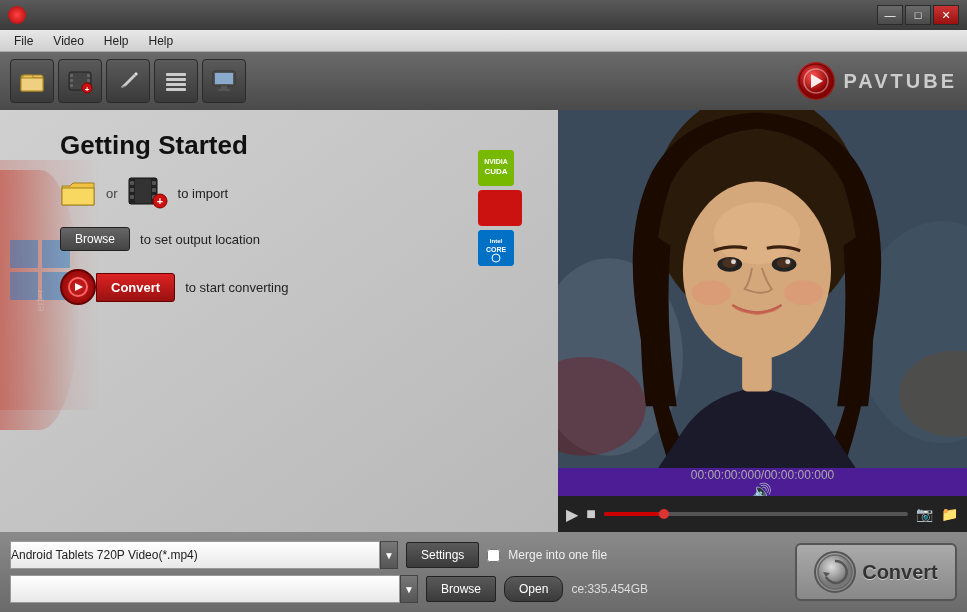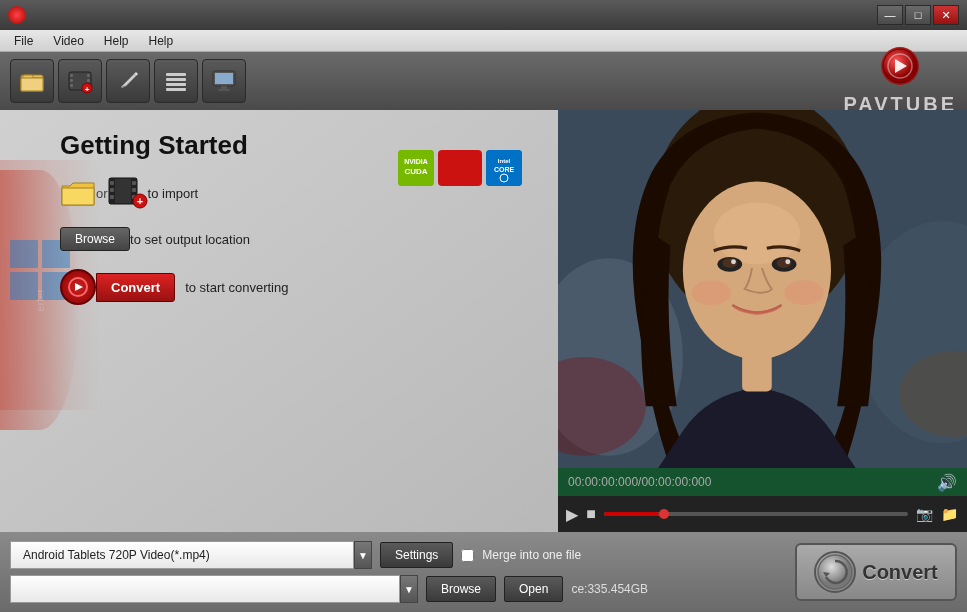--- a/index.html
+++ b/index.html
@@ -60,21 +60,20 @@
       border: 1px solid #2a2a2a;
       border-radius: 4px;
       display: flex; align-items: center; justify-content: center;
       cursor: pointer;
     }
     .toolbar-btn svg { width: 28px; height: 28px; }
     .pavtube-logo {
       display: flex; align-items: center; gap: 8px;
       color: #ccc; font-size: 18px; font-weight: bold;
       letter-spacing: 2px;
-      flex-direction: column;
     }
     .pavtube-logo-icon {
       width: 38px; height: 38px;
       background: radial-gradient(circle at 40% 40%, #cc2222, #881111);
       border-radius: 50%;
       display: flex; align-items: center; justify-content: center;
       position: relative;
       overflow: hidden;
     }
 
@@ -101,35 +100,35 @@
       background: linear-gradient(to right, #c0392b 0%, transparent 100%);
       opacity: 0.3;
       border-radius: 8px;
     }
     .getting-started-title {
       font-size: 26px; font-weight: bold; color: #111;
       margin-bottom: 16px;
     }
     .gpu-badges {
       position: absolute; top: 20px; right: 16px;
-      display: flex; gap: 4px;
+      display: flex; gap: 4px; flex-direction: column;
     }
     .gpu-badge {
       width: 36px; height: 36px;
       border-radius: 4px;
       display: flex; align-items: center; justify-content: center;
       font-size: 7px; font-weight: bold; color: #fff;
       text-align: center;
     }
     .badge-cuda { background: #76b900; }
     .badge-amd { background: #cc1111; padding-left: 44px; }
     .badge-intel { background: #0071c5; }
 
     .step-row {
-      display: flex; align-items: center; gap: 0; margin-bottom: 18px;
+      display: flex; align-items: center; gap: 10px; margin-bottom: 18px;
     }
     .step-text { color: #222; font-size: 13px; }
 
     .browse-btn {
       padding: 4px 14px;
       background: linear-gradient(to bottom, #666, #444);
       color: #fff;
       border: 1px solid #222;
       border-radius: 3px;
       font-size: 12px;
@@ -172,25 +171,26 @@
     
     .portrait-bg {
       width: 100%; height: 100%;
       background:
         radial-gradient(ellipse 60px 80px at 55% 35%, #D4A870 0%, transparent 70%),
         radial-gradient(ellipse 120px 160px at 55% 40%, #C49A6C 0%, #8B6914 50%, transparent 80%),
         linear-gradient(to bottom, #4a5a6a 0%, #6a7a8a 30%, #3a4a5a 60%, #2a3a4a 100%);
     }
     .video-time {
       height: 28px;
-      background: #14532d;
+      background: #4c1d95;
       color: #aaa;
       font-size: 12px;
       display: flex; align-items: center; padding: 0 10px;
       justify-content: space-between;
+      flex-direction: column;
     }
     .video-controls {
       height: 36px;
       background: #222;
       display: flex; align-items: center; padding: 0 8px; gap: 8px;
     }
     .ctrl-btn {
       color: #ccc; font-size: 16px; cursor: pointer; background: none; border: none;
     }
     .progress-bar {
@@ -208,24 +208,24 @@
       height: 80px;
       background: linear-gradient(to bottom, #8a8a8a, #6a6a6a);
       display: flex; flex-direction: column; justify-content: center;
       padding: 6px 10px;
       gap: 6px;
     }
     .bottom-row1 { display: flex; align-items: center; gap: 8px; }
     .bottom-row2 { display: flex; align-items: center; gap: 8px; }
     .format-select-wrap { position: relative; display: flex; align-items: center; }
     .format-select {
-      width: 344px; height: 28px;
+      width: 370px; height: 28px;
       background: linear-gradient(to bottom, #fff, #e8e8e8);
       border: 1px solid #999;
-      font-size: 12px; padding: 0 12px;
+      font-size: 12px; padding: 0 0;
       color: #222;
       appearance: none;
     }
     .select-arrow {
       width: 18px; height: 28px;
       background: linear-gradient(to bottom, #777, #555);
       border: 1px solid #444;
       display: flex; align-items: center; justify-content: center;
       color: #fff; font-size: 10px; cursor: pointer;
     }
@@ -255,21 +255,21 @@
     .browse-btn2 {
       padding: 5px 14px;
       background: linear-gradient(to bottom, #5a5a5a, #3a3a3a);
       color: #fff; border: 1px solid #222;
       font-size: 12px; cursor: pointer; border-radius: 2px;
     }
     .open-btn {
       padding: 5px 14px;
       background: linear-gradient(to bottom, #5a5a5a, #3a3a3a);
       color: #fff; border: 1px solid #222;
-      font-size: 12px; cursor: pointer; border-radius: 2px;
+      font-size: 12px; cursor: pointer; border-radius: 10px;
     }
     .size-text { color: #ddd; font-size: 12px; }
     .big-convert-btn {
       width: 162px; height: 58px;
       background: linear-gradient(to bottom, #aaaaaa, #888888);
       border: 2px solid #555;
       border-radius: 6px;
       display: flex; align-items: center; justify-content: center;
       gap: 6px;
       cursor: pointer;

